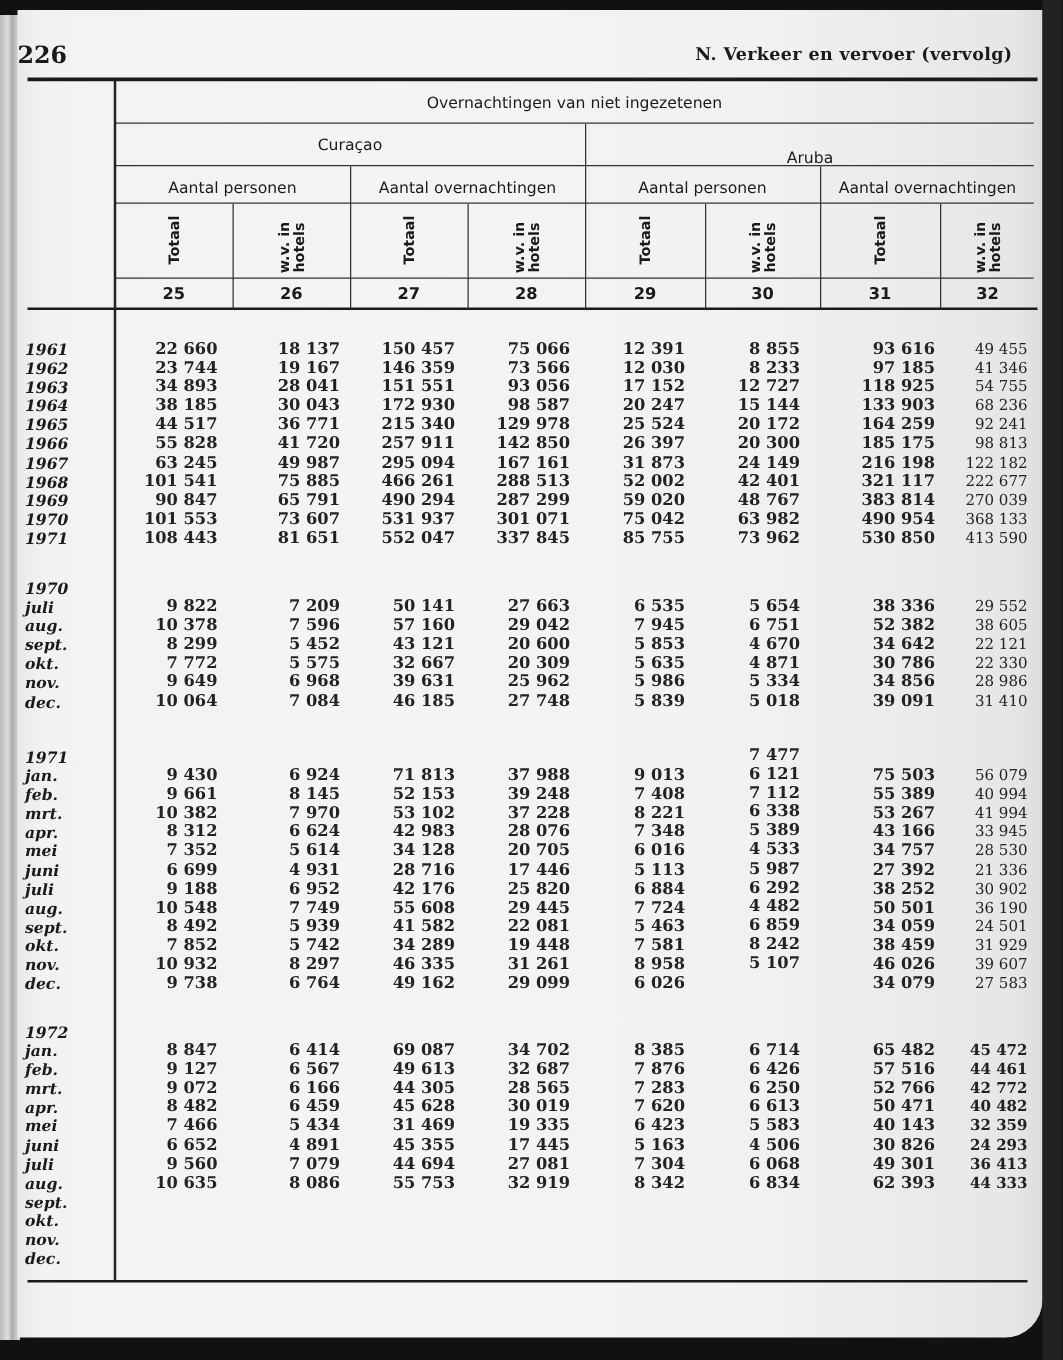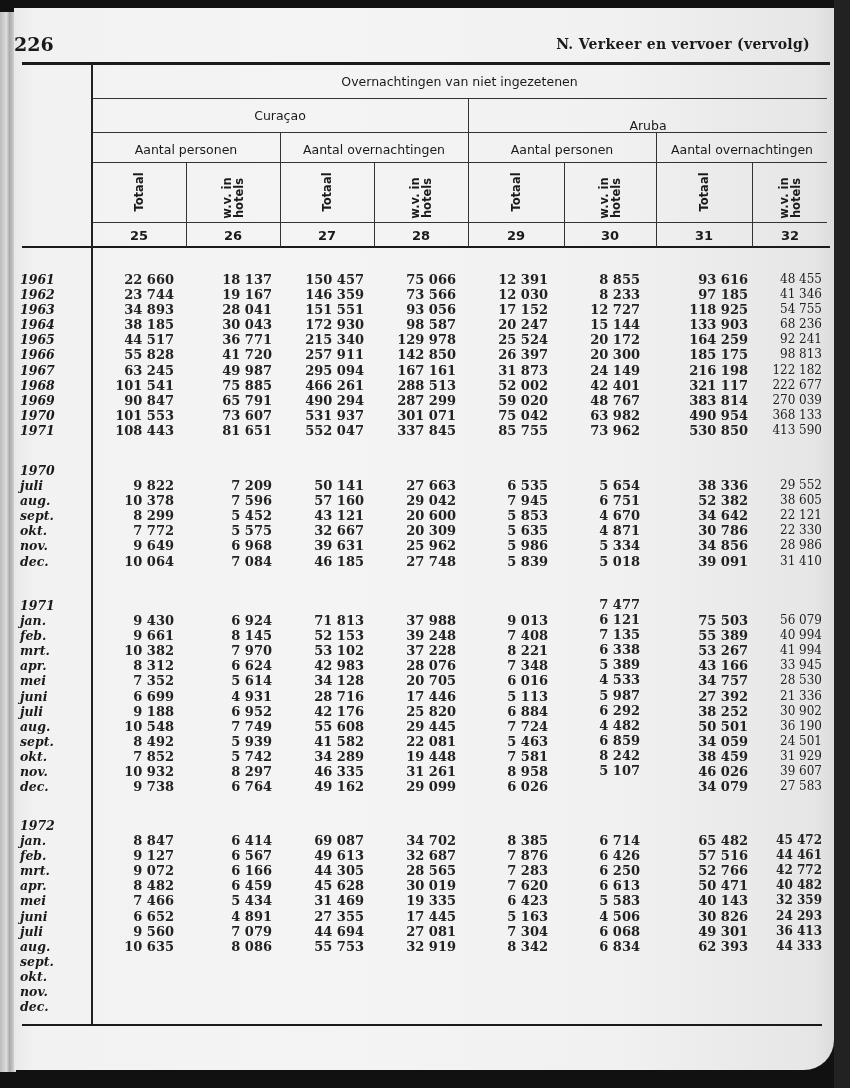--- a/index.html
+++ b/index.html
@@ -184,21 +184,21 @@
         <div>133 903</div>
         <div>164 259</div>
         <div>185 175</div>
         <div>216 198</div>
         <div>321 117</div>
         <div>383 814</div>
         <div>490 954</div>
         <div>530 850</div>
       </div>
       <div class="col" style="top: 272px; left: 742px; width: 80px; font-size: 12px; font-weight: normal;">
-        <div>48 455</div>
+        <div>49 455</div>
         <div>41 346</div>
         <div>54 755</div>
         <div>68 236</div>
         <div>92 241</div>
         <div>98 813</div>
         <div>122 182</div>
         <div>222 677</div>
         <div>270 039</div>
         <div>368 133</div>
         <div>413 590</div>
@@ -357,21 +357,21 @@
         <div>6 884</div>
         <div>7 724</div>
         <div>5 463</div>
         <div>7 581</div>
         <div>8 958</div>
         <div>6 026</div>
       </div>
       <div class="col" style="top: 597px; left: 560px; width: 80px;">
         <div>7 477</div>
         <div>6 121</div>
-        <div>7 135</div>
+        <div>7 112</div>
         <div>6 338</div>
         <div>5 389</div>
         <div>4 533</div>
         <div>5 987</div>
         <div>6 292</div>
         <div>4 482</div>
         <div>6 859</div>
         <div>8 242</div>
         <div>5 107</div>
       </div>
@@ -437,21 +437,21 @@
         <div>4 891</div>
         <div>7 079</div>
         <div>8 086</div>
       </div>
       <div class="col" style="top: 833.1px; left: 284px; width: 80px;">
         <div>69 087</div>
         <div>49 613</div>
         <div>44 305</div>
         <div>45 628</div>
         <div>31 469</div>
-        <div>27 355</div>
+        <div>45 355</div>
         <div>44 694</div>
         <div>55 753</div>
       </div>
       <div class="col" style="top: 833.1px; left: 376px; width: 80px;">
         <div>34 702</div>
         <div>32 687</div>
         <div>28 565</div>
         <div>30 019</div>
         <div>19 335</div>
         <div>17 445</div>

